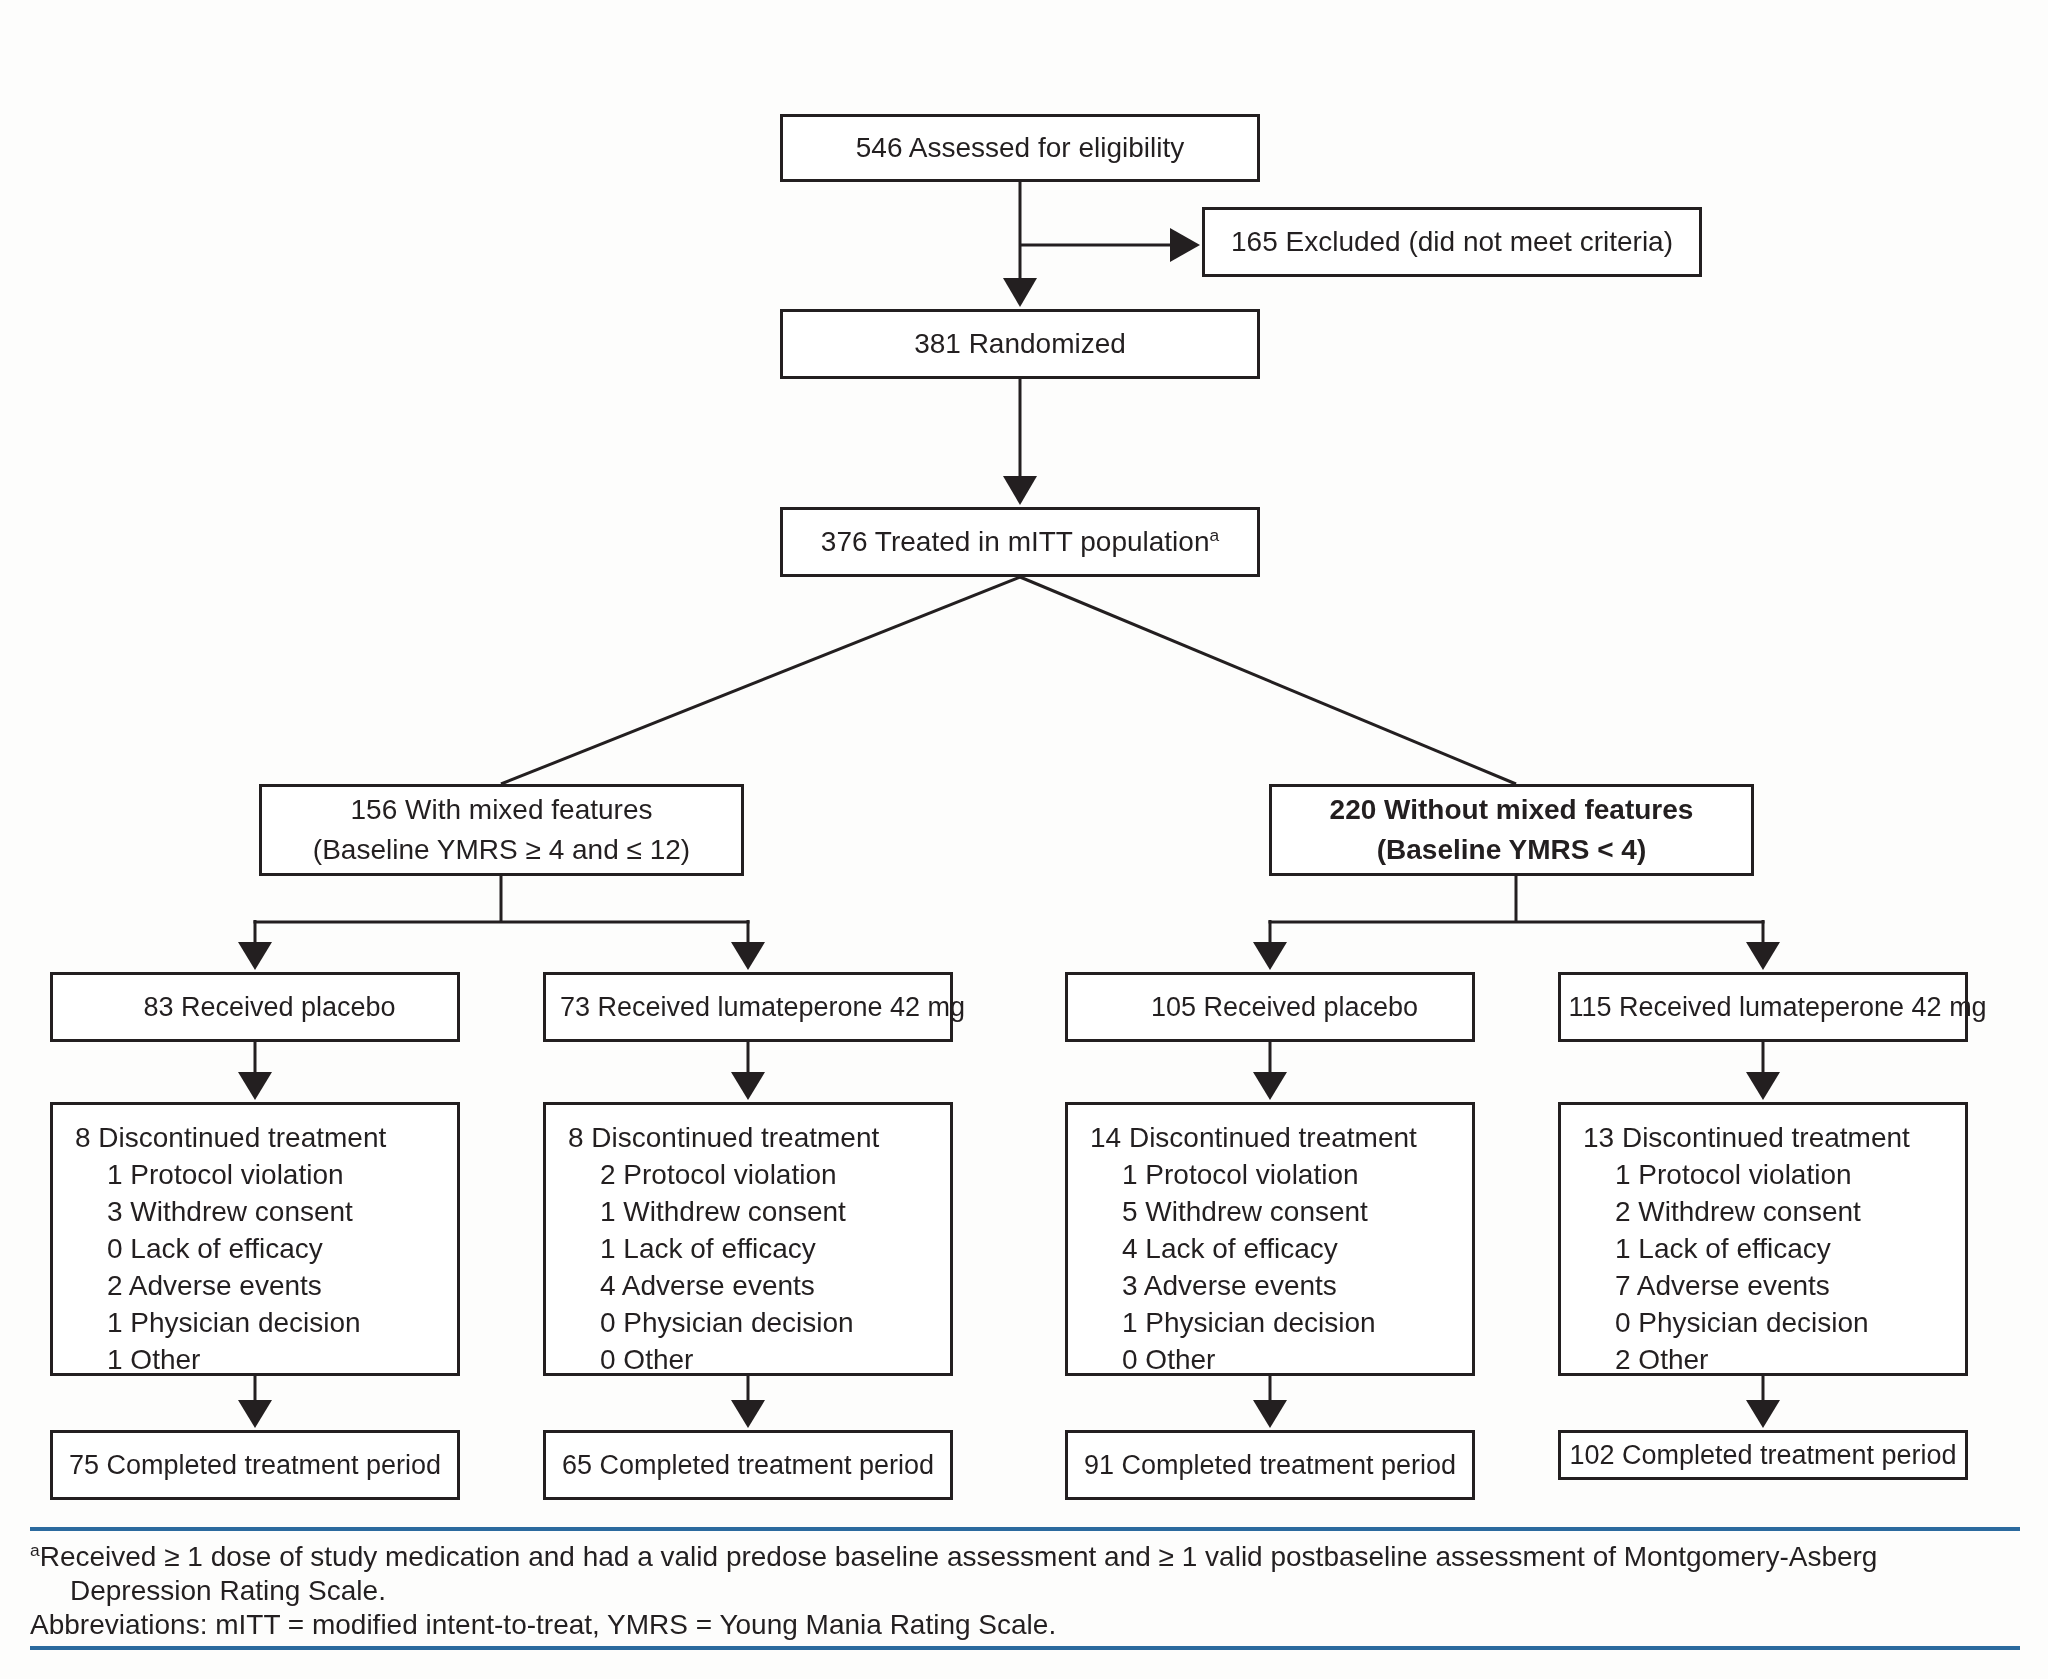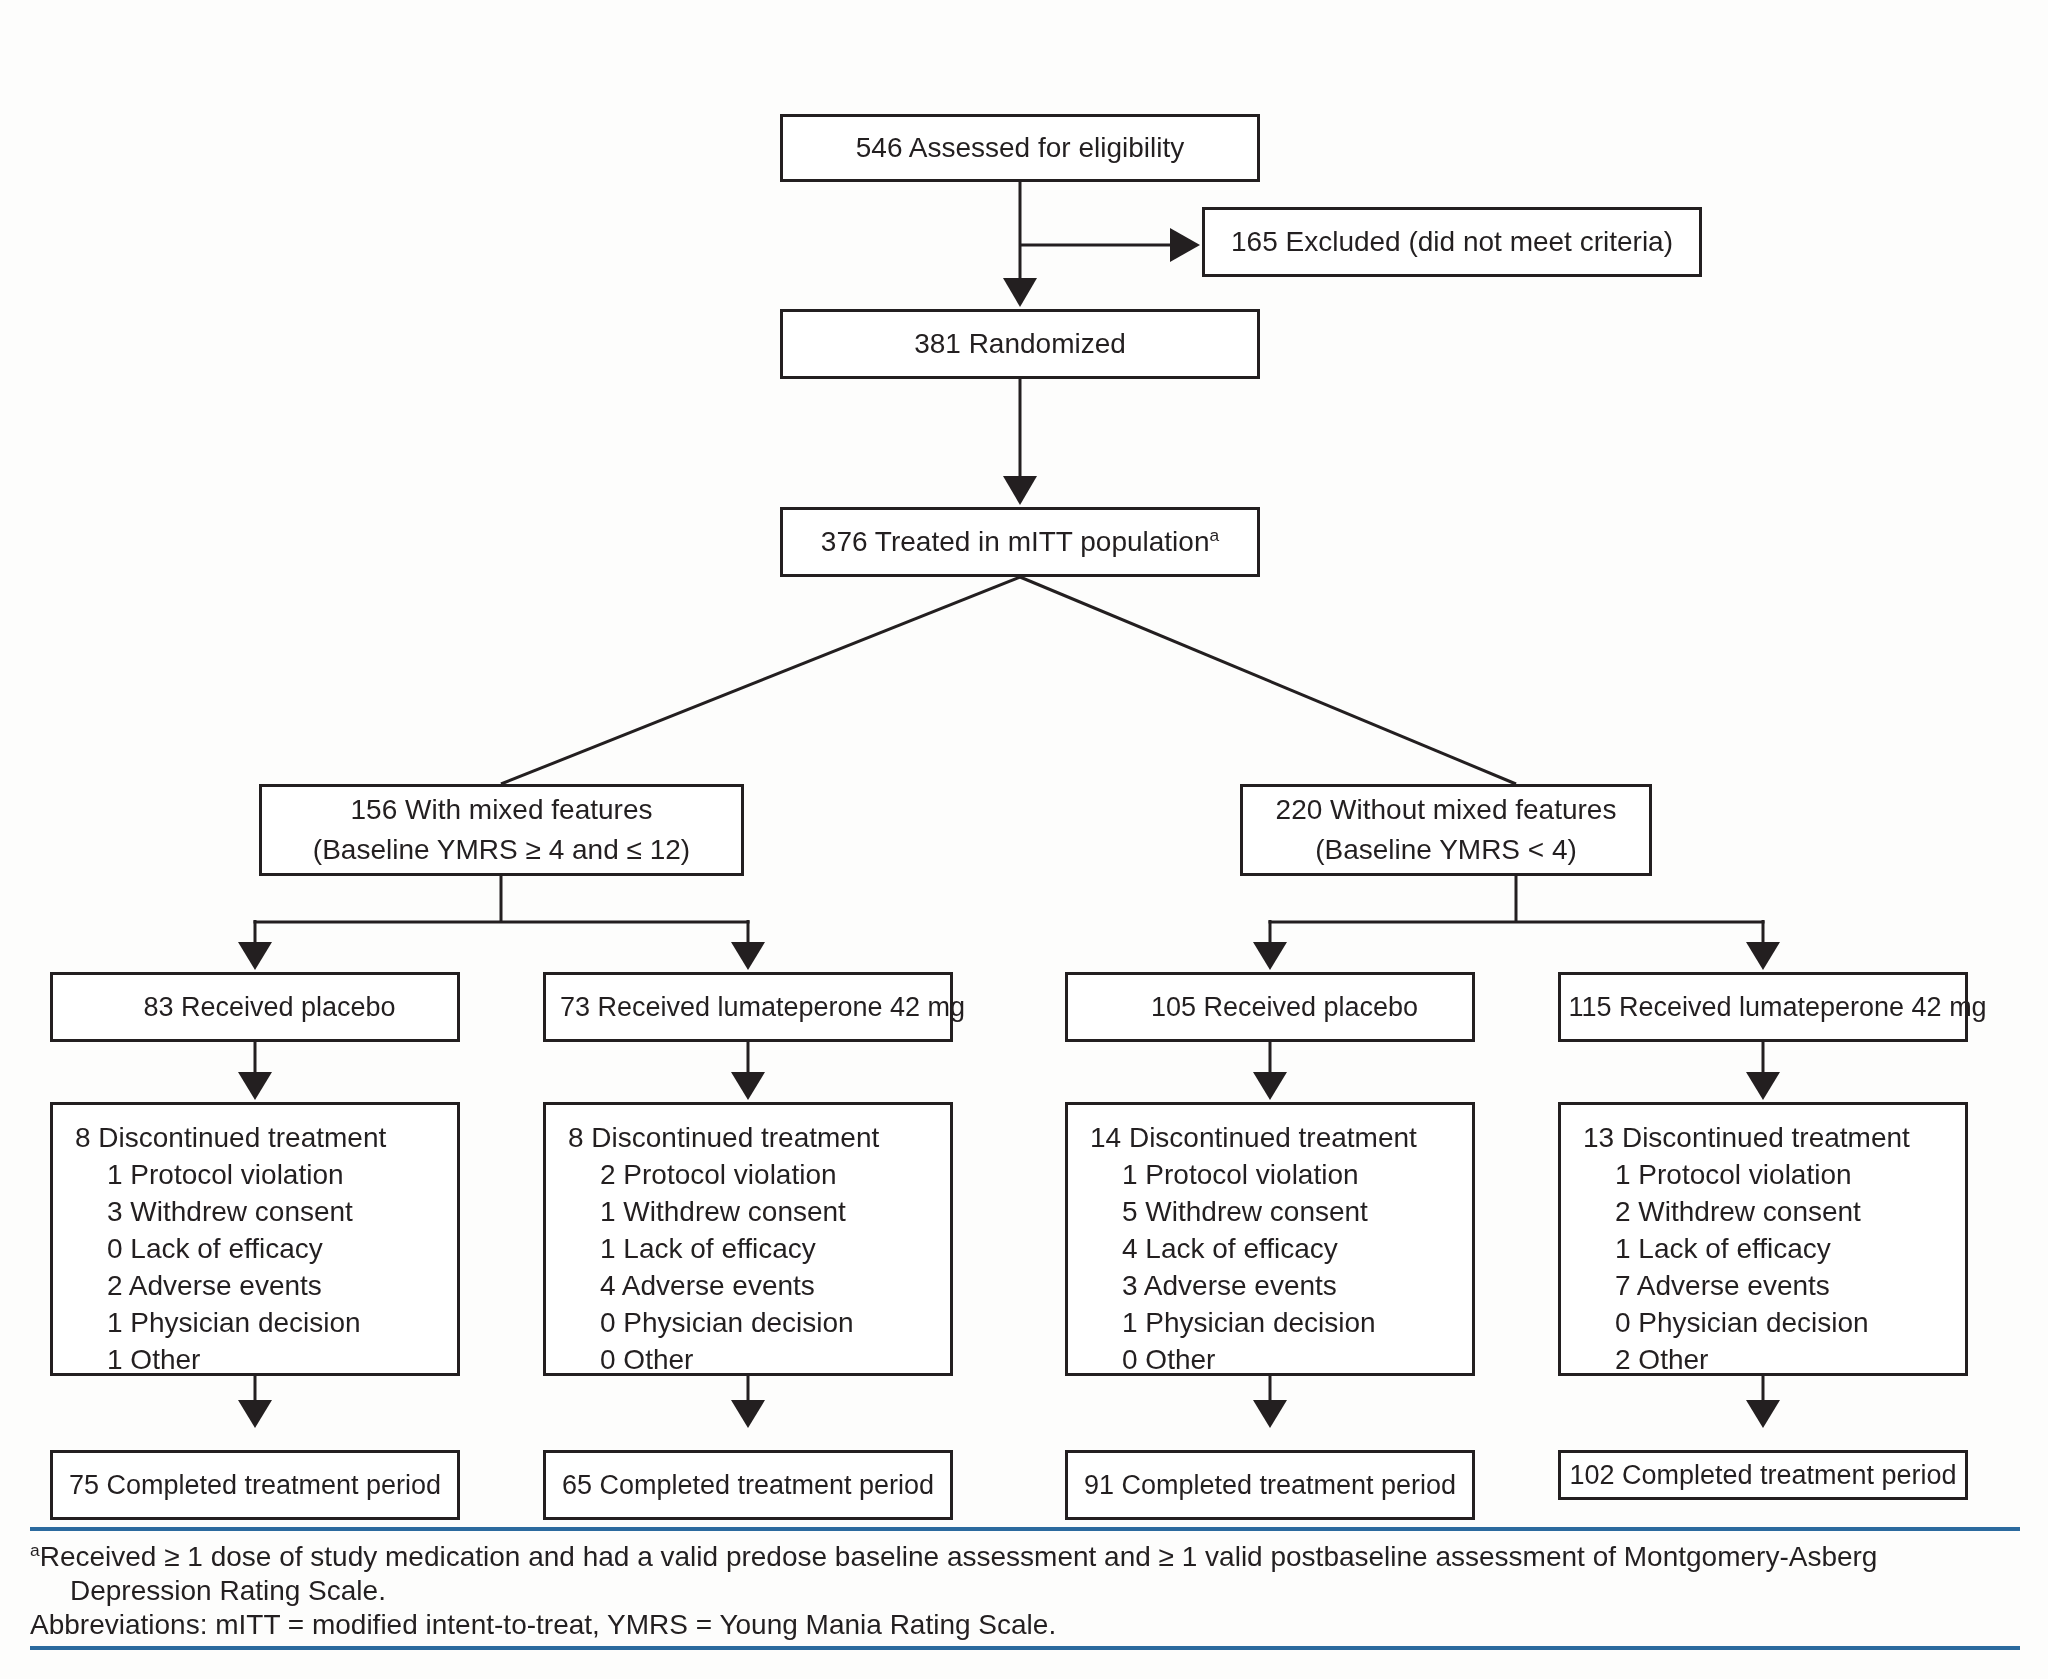--- a/index.html
+++ b/index.html
@@ -29,21 +29,21 @@
     position:absolute;
     background:#ffffff;
     border:3px solid var(--ink);
     box-sizing:border-box;
     display:flex;flex-direction:column;align-items:center;justify-content:center;
     text-align:center;
     font-size:28px;line-height:36px;
     white-space:nowrap;
   }
   .box.received{font-size:27px;padding-left:29px;}
-  .box.completed{font-size:27px;margin-top:20px;}
+  .box.completed{font-size:27px;}
   .box.discontinued{
     align-items:flex-start;justify-content:flex-start;
     text-align:left;
     padding:14px 8px 0 22px;
     line-height:37px;
   }
   .box.discontinued .reason{margin-left:32px;}
   .rule{
     position:absolute;left:30px;width:1990px;height:4px;
     background:var(--rule-blue);
@@ -130,21 +130,21 @@
 
   <div class="box" style="left:780px;top:507px;width:480px;height:70px;">
     <span><span>376 Treated in mITT population</span><sup>a</sup></span>
   </div>
 
   <div class="box" style="left:259px;top:784px;width:485px;height:92px;line-height:40px;">
     <div>156 With mixed features</div>
     <div>(Baseline YMRS ≥ 4 and ≤ 12)</div>
   </div>
 
-  <div class="box" style="left:1240px;top:784px;width:412px;height:92px;line-height:40px;">
+  <div class="box" style="left:1269px;top:784px;width:485px;height:92px;line-height:40px;font-weight:bold;">
     <div>220 Without mixed features</div>
     <div>(Baseline YMRS &lt; 4)</div>
   </div>
 
   <div class="box received" style="left:50px;top:972px;width:410px;height:70px;">
     <span>83 Received placebo</span>
   </div>
   <div class="box discontinued" style="left:50px;top:1102px;width:410px;height:274px;">
     <div>8 Discontinued treatment</div>
     <div class="reason">1 Protocol violation</div>

